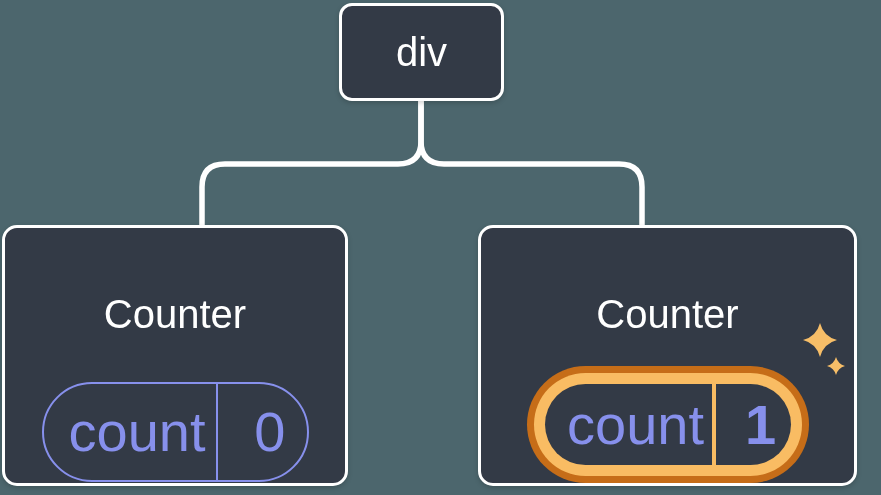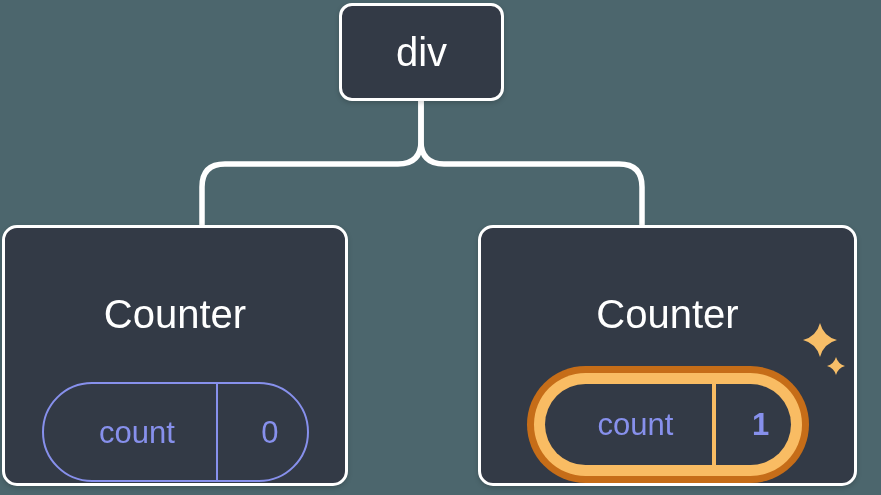--- a/index.html
+++ b/index.html
@@ -83,21 +83,21 @@
   }
   .seg {
     display: flex;
     align-items: center;
     justify-content: center;
   }
   .seg-name  { width: 172px; }
   .seg-value { flex: 1; }
   .state-name, .state-value {
     color: var(--state-accent, #8790EC);
-    font-size: 31px;
+    font-size: 56px;
     line-height: 1;
     margin-left: 15px;
   }
   .state-divider {
     width: 2.5px;
     background: var(--state-accent, #8790EC);
   }
 
   
   .pill-highlight {

